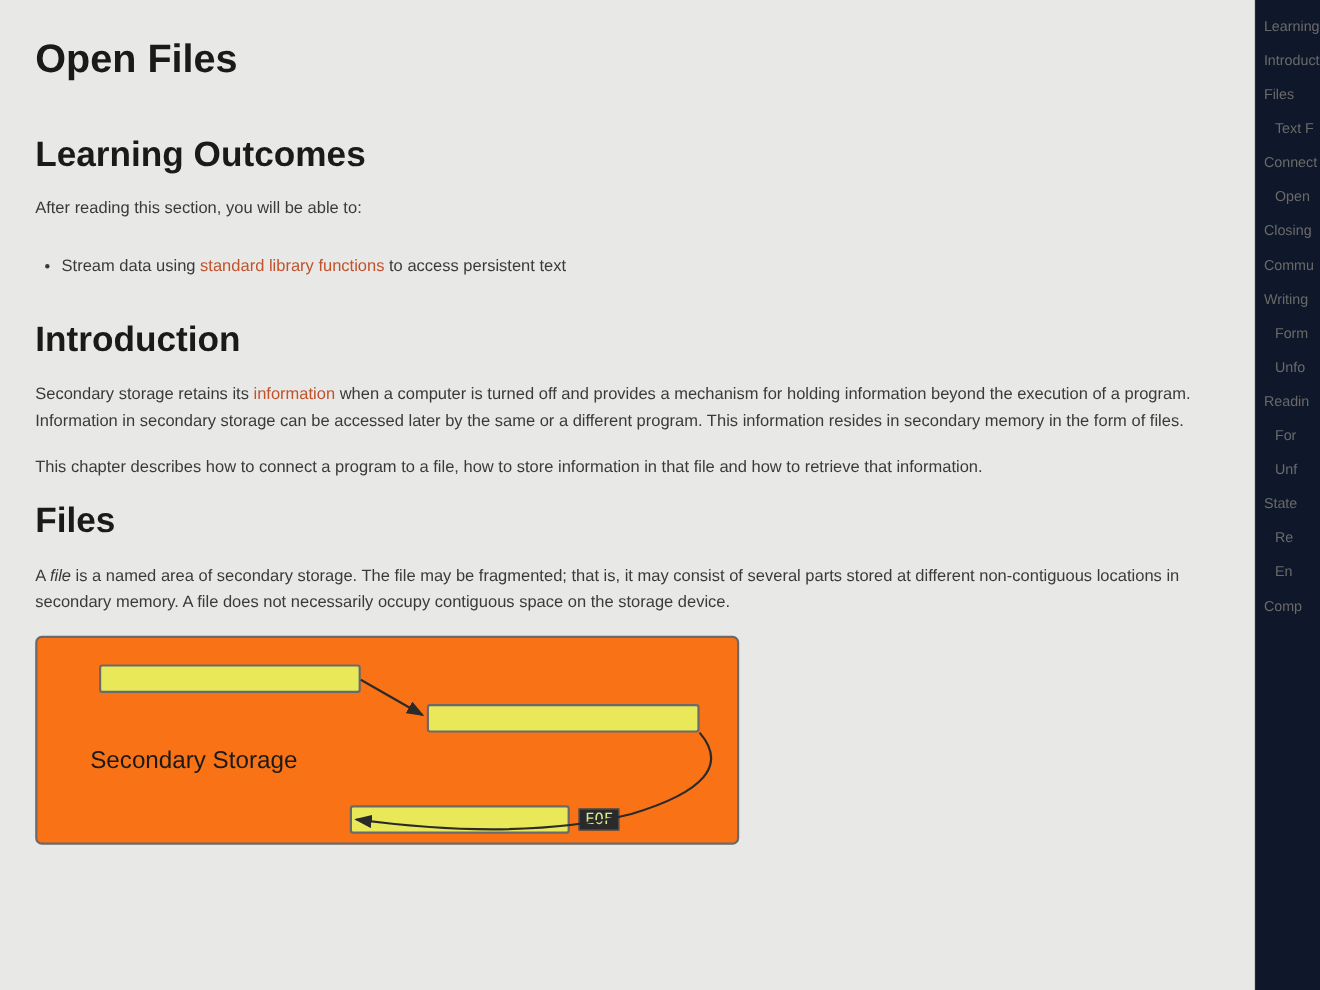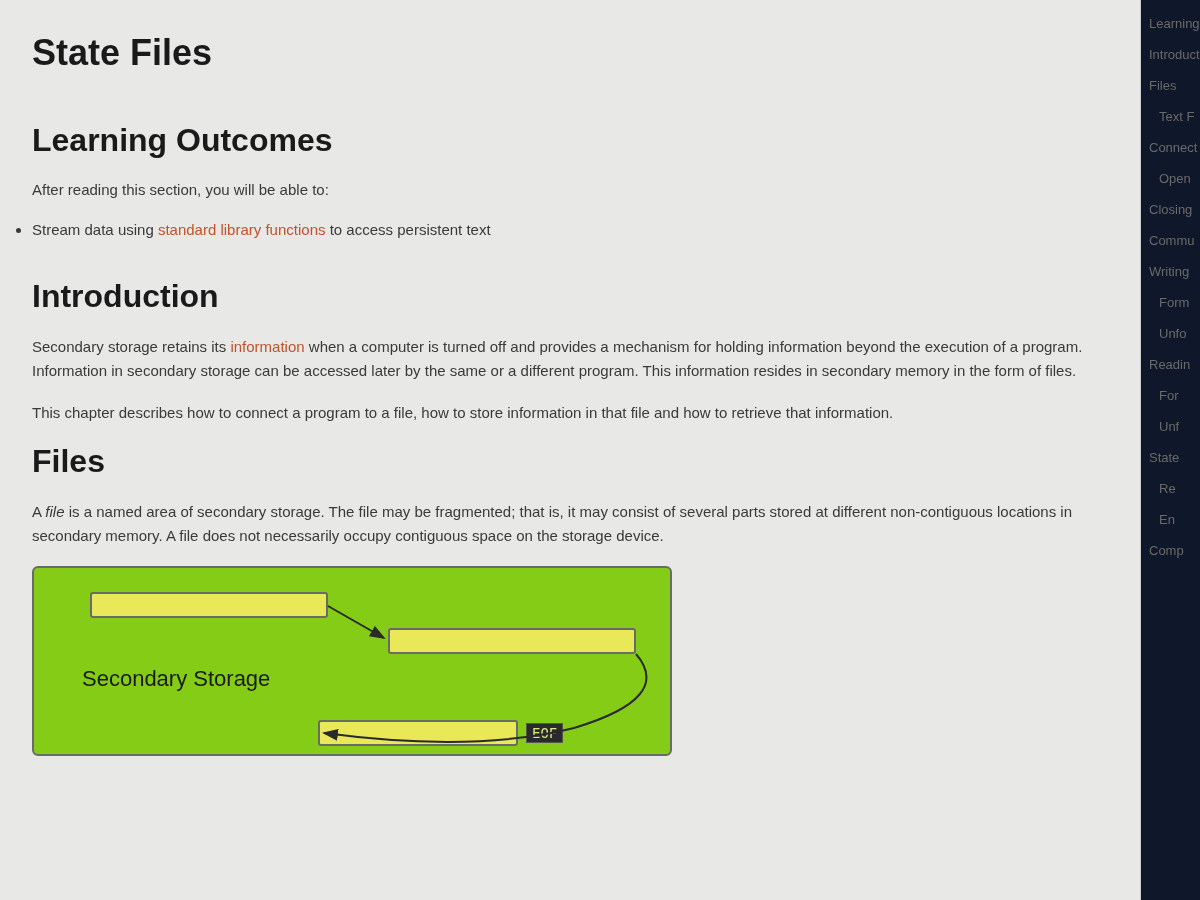--- a/index.html
+++ b/index.html
@@ -50,24 +50,25 @@
     h2 {
       font-size: 32px;
       font-weight: 700;
       color: #1a1a1a;
       margin-bottom: 20px;
       margin-top: 12px;
     }
     .intro-text {
       font-size: 15px;
       color: #3a3a3a;
-      margin-bottom: 16px;
+      margin-bottom: 28px;
       line-height: 1.5;
     }
     ul {
+      margin-left: 24px;
       margin-bottom: 36px;
     }
     li {
       font-size: 15px;
       color: #3a3a3a;
       line-height: 1.6;
       margin-bottom: 6px;
     }
     .link {
       color: #c0522c;
@@ -78,21 +79,21 @@
       color: #3a3a3a;
       line-height: 1.6;
       margin-bottom: 18px;
     }
     .italic {
       font-style: italic;
     }
     .diagram {
       width: 640px;
       height: 190px;
-      background: #84cc16;
+      background: #f97316;
       border: 2px solid #6a6a6a;
       border-radius: 6px;
       position: relative;
       margin-top: 18px;
       padding-left: 20px;
     }
     .block {
       position: absolute;
       background: #e8e858;
       border: 2px solid #6a6a6a;
@@ -139,21 +140,21 @@
       left: 0;
       width: 100%;
       height: 100%;
       pointer-events: none;
     }
   </style>
 </head>
 <body>
 
 <div class="main-content">
-  <h1>State Files</h1>
+  <h1>Open Files</h1>
 
   <h2>Learning Outcomes</h2>
   <p class="intro-text">After reading this section, you will be able to:</p>
   <ul>
     <li>
       <span>Stream data using </span><a href="#" class="link">standard library functions</a><span> to access persistent text</span>
     </li>
   </ul>
 
   <h2>Introduction</h2>

